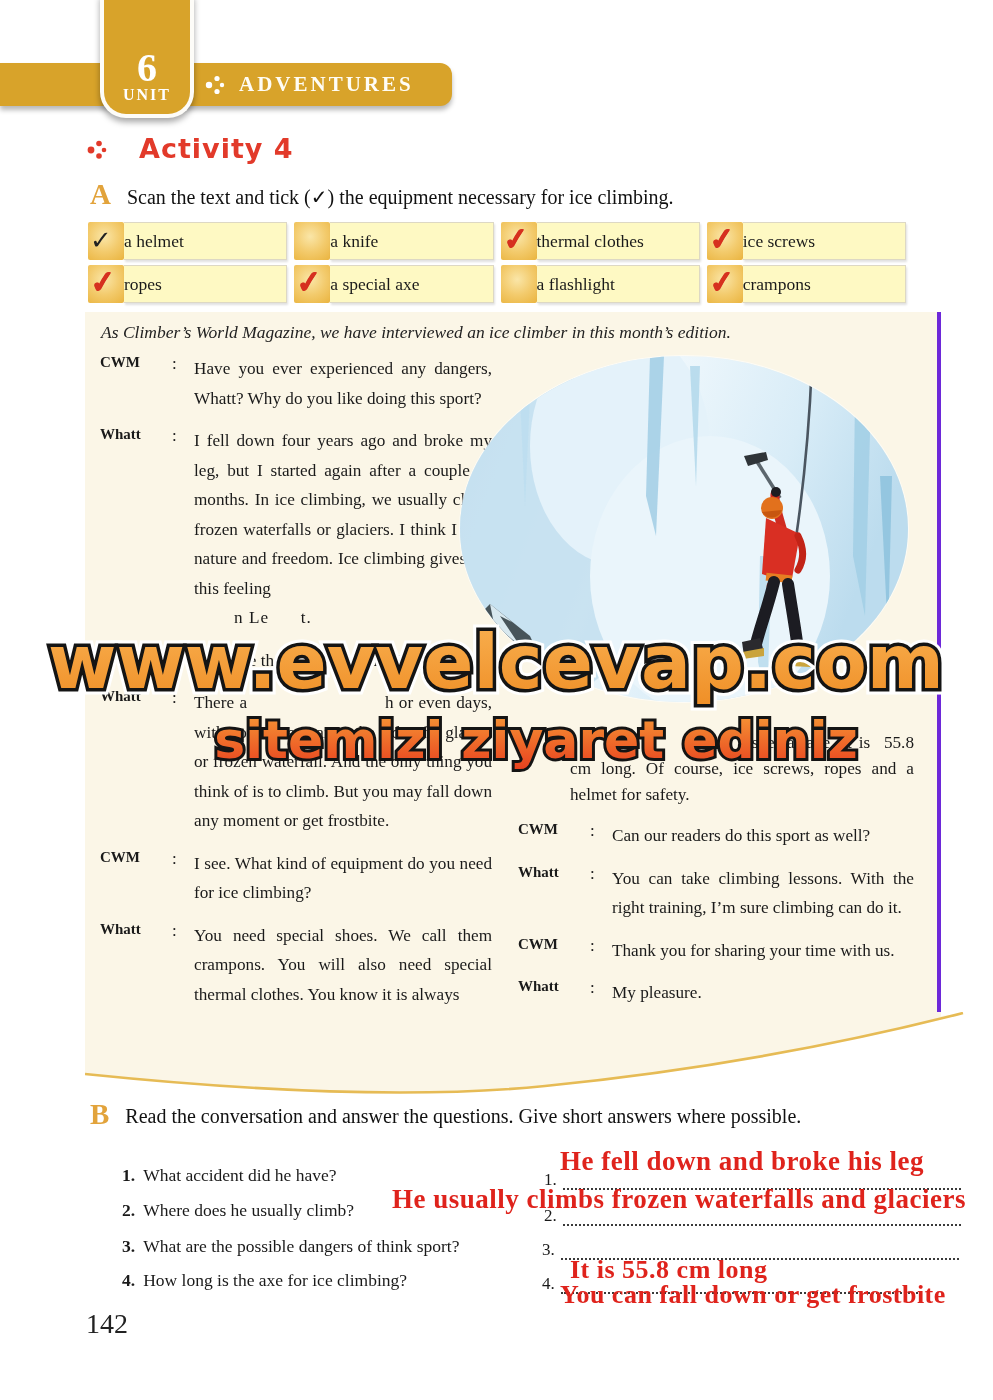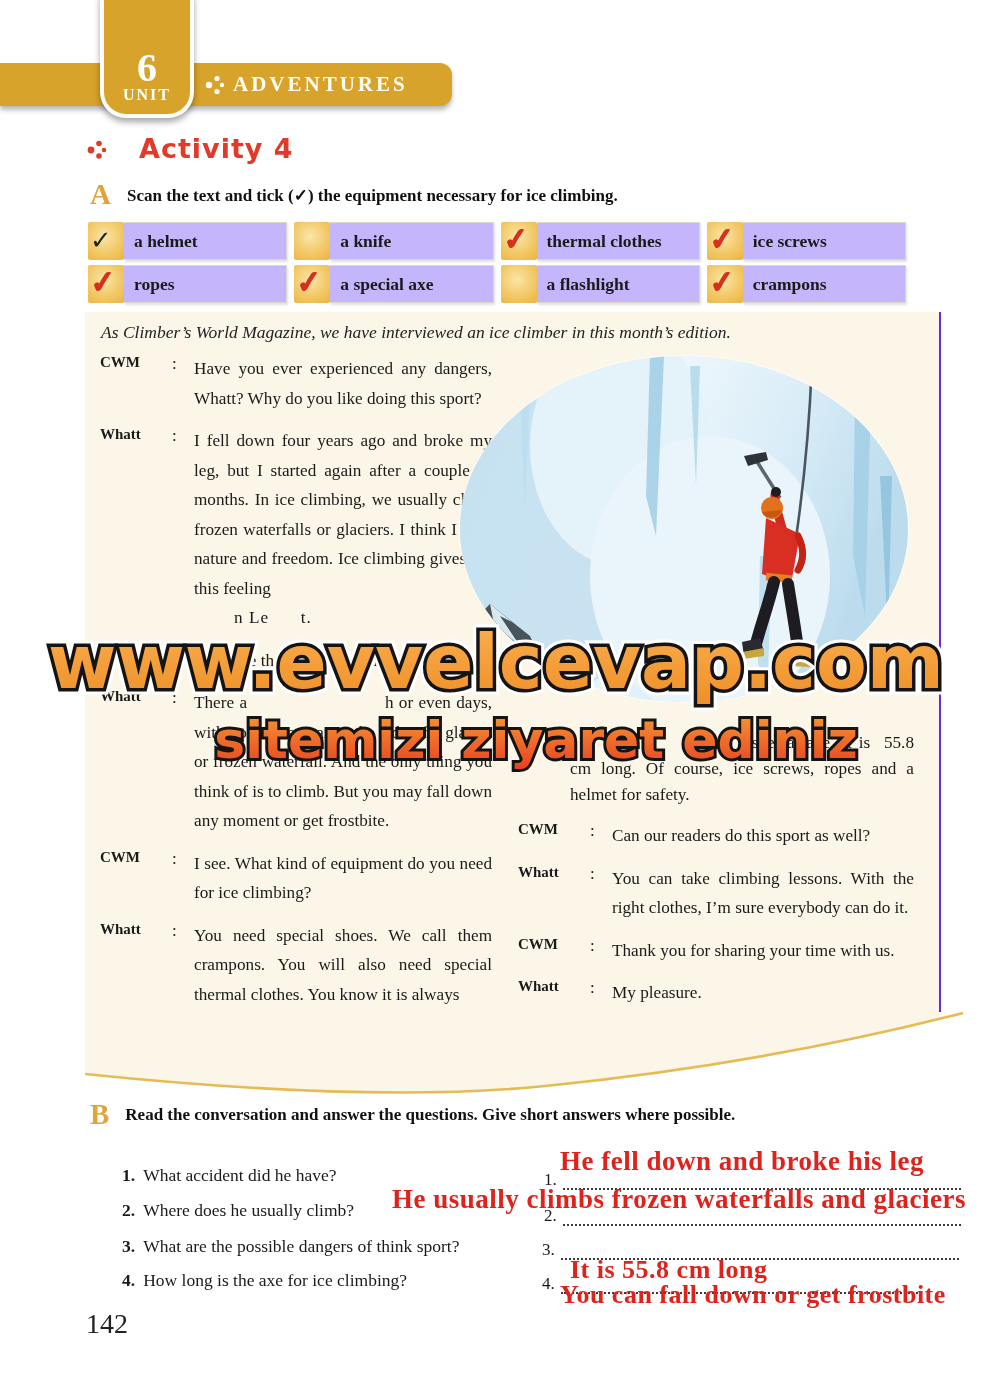--- a/index.html
+++ b/index.html
@@ -20,65 +20,64 @@
   .unit-tab {
     position:absolute; left:100px; top:-6px; width:94px; height:124px;
     background:#d8a32a; border:4px solid #fdfcf8; border-top:none;
     border-radius:0 0 26px 26px;
     box-shadow:0 4px 6px rgba(0,0,0,.35);
     display:flex; flex-direction:column; align-items:center; justify-content:flex-end;
     padding-bottom:10px; z-index:3;
   }
   .unit-num { color:#fff; font-size:40px; font-weight:bold; line-height:36px; }
   .unit-word { color:#fff; font-size:16px; font-weight:bold; letter-spacing:2px; }
-  .band-content { position:absolute; left:205px; top:0; height:43px; display:flex; align-items:center; gap:6px; }
+  .band-content { position:absolute; left:205px; top:0; height:43px; display:flex; align-items:center; gap:12px; }
   .adv-title { color:#fffdf5; font-size:21px; font-weight:bold; letter-spacing:3px; }
 
   .dots-icon { display:inline-block; width:22px; height:22px; }
 
   
   .activity-row { position:absolute; left:86px; top:133px; display:flex; align-items:center; gap:10px; }
   .activity-title {
     font-family:"DejaVu Sans", sans-serif; font-weight:bold;
     color:#e23a2a; font-size:27px; letter-spacing:1px;margin-left:21px;
   }
 
   .sec-letter { color:#e2a33b; font-size:29px; font-weight:bold; font-family:"Liberation Serif", serif; }
-  .sec-instruction { font-size:17px; font-weight:bold; color:#111; }
+  .sec-instruction { font-size:20px; font-weight:normal; color:#111; }
   .secA { position:absolute; left:90px; top:178px; display:flex; align-items:flex-start; gap:16px; width:850px; }
   .secB { position:absolute; left:90px; top:1098px; display:flex; align-items:flex-start; gap:16px; width:880px; }
   .secA .sec-instruction, .secB .sec-instruction { padding-top:7px; }
 
   
   .equip-grid {
     position:absolute; left:88px; top:222px; width:818px;
     display:grid; grid-template-columns:repeat(4, 1fr); column-gap:7px; row-gap:5px;
   }
   .equip-cell { position:relative; display:flex; height:38px; }
   .equip-box {
     width:36px; height:38px; flex:0 0 36px;
     background:radial-gradient(circle at 45% 38%, #fae6a8 0%, #f3cb6d 50%, #eab43f 100%);
     border-radius:2px;
   }
   .equip-bar {
-    flex:1; background:#c4b5fd; border:1px solid #ddd8c4; border-left:none;
-    display:flex; align-items:center; padding-left:10px;
+    flex:1; background:#fef9c3; border:1px solid #ddd8c4; border-left:none;
+    display:flex; align-items:center; 
     box-shadow:1px 2px 2px rgba(0,0,0,.12);
     font-size:17.5px;
-    font-weight:bold;
   }
   .tick { position:absolute; left:2px; top:-2px; font-size:30px; line-height:38px; pointer-events:none; }
   .tick-red { color:#d6301f; font-weight:bold; transform:rotate(-5deg);
               text-shadow:1px 0 #d6301f, 0 1px #d6301f; }
   .tick-black { color:#222; font-size:26px; top:0; }
 
   
   .panel {
     position:absolute; left:85px; top:312px; width:856px; height:702px;
-    background:#fbf6e7; border-right:2px solid #6d28d9;
+    background:#fbf6e7; border-right:4px solid #6d28d9;
   }
   .panel-wave { position:absolute; left:85px; top:1012px; width:880px; height:96px; }
   .intro-line { position:absolute; left:16px; top:10px; width:820px;
                 font-style:italic; font-size:17.5px; color:#222; }
 
   .col-left  { position:absolute; left:15px;  top:42px;  width:392px; }
   .col-right { position:absolute; left:433px; top:418px; width:396px; }
 
   .turn { display:grid; grid-template-columns:60px 10px 1fr; column-gap:12px; margin-bottom:13px; }
   .speaker { font-weight:bold; font-size:15px; }
@@ -229,21 +228,21 @@
     <div class="col-right">
       <div class="cont-para">need a special axe. It is &nbsp;55.8 cm long. Of course, ice screws, ropes and a helmet for safety.</div>
       <div class="turn">
         <span class="speaker">CWM</span>
         <span class="colon">:</span>
         <span class="turn-text">Can our readers do this sport as well?</span>
       </div>
       <div class="turn">
         <span class="speaker">Whatt</span>
         <span class="colon">:</span>
-        <span class="turn-text">You can take climbing lessons. With the right clothes, I’m sure everybody can do it.</span>
+        <span class="turn-text">You can take climbing lessons. With the right training, I’m sure climbing can do it.</span>
       </div>
       <div class="turn">
         <span class="speaker">CWM</span>
         <span class="colon">:</span>
         <span class="turn-text">Thank you for sharing your time with us.</span>
       </div>
       <div class="turn">
         <span class="speaker">Whatt</span>
         <span class="colon">:</span>
         <span class="turn-text">My pleasure.</span>

